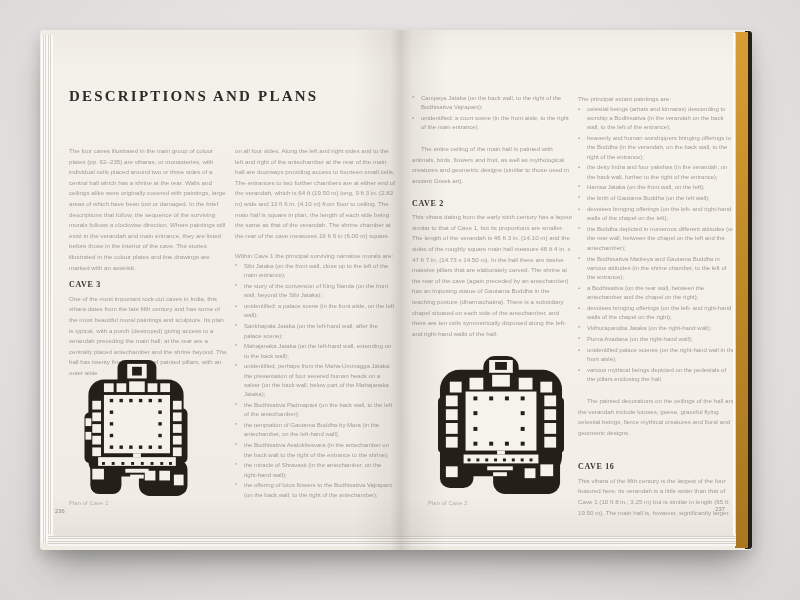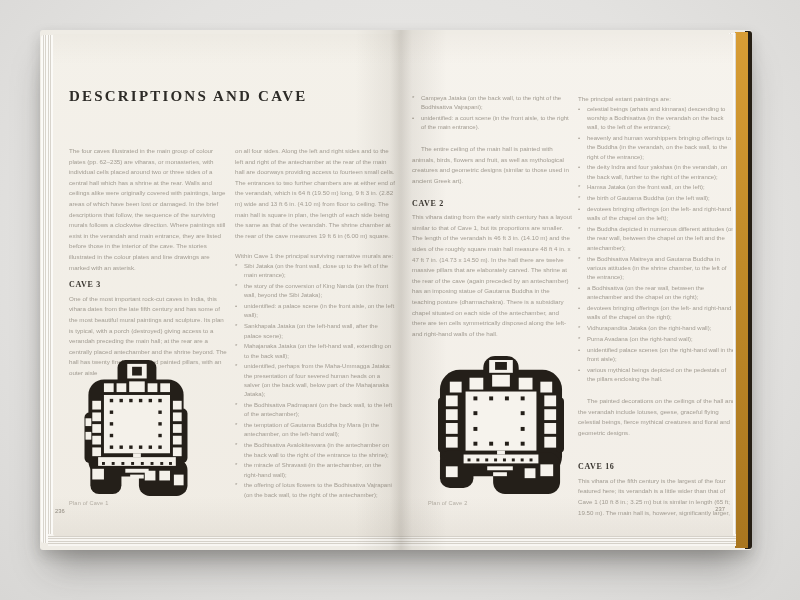--- a/index.html
+++ b/index.html
@@ -46,21 +46,21 @@
 
 <div class="book">
   <div class="cover-dark"></div>
   <div class="cover-gold"></div>
   <div class="edge-right-pages"></div>
   <div class="edge-left"></div>
   <div class="edge-bottom"></div>
 
   <div class="page left">
     <div class="page-vignette"></div>
-    <div class="title">DESCRIPTIONS AND CAVE</div>
+    <div class="title">DESCRIPTIONS AND PLANS</div>
 
     <div class="col" style="left:16px;top:112px;width:160px;">
       <p>The four caves illustrated in the main group of colour plates (pp. 62–235) are viharas, or monasteries, with individual cells placed around two or three sides of a central hall which has a shrine at the rear. Walls and ceilings alike were originally covered with paintings, large areas of which have been lost or damaged. In the brief descriptions that follow, the sequence of the surviving murals follows a clockwise direction. Where paintings still exist in the verandah and main entrance, they are listed before those in the interior of the cave. The stories illustrated in the colour plates and line drawings are marked with an asterisk.</p>
       <div class="cavehead">CAVE 3</div>
       <p>One of the most important rock-cut caves in India, this vihara dates from the late fifth century and has some of the most beautiful mural paintings and sculpture. Its plan is typical, with a porch (destroyed) giving access to a verandah preceding the main hall; at the rear are a centrally placed antechamber and the shrine beyond. The hall has twenty finely carved and painted pillars, with an outer aisle</p>
     </div>
 
     <svg class="plan" style="left:30px;top:326px;" width="106" height="136" viewBox="0 0 106 140">
       <g fill="#241f19">
         <rect x="34" y="0" width="40" height="32" rx="8"></rect>

